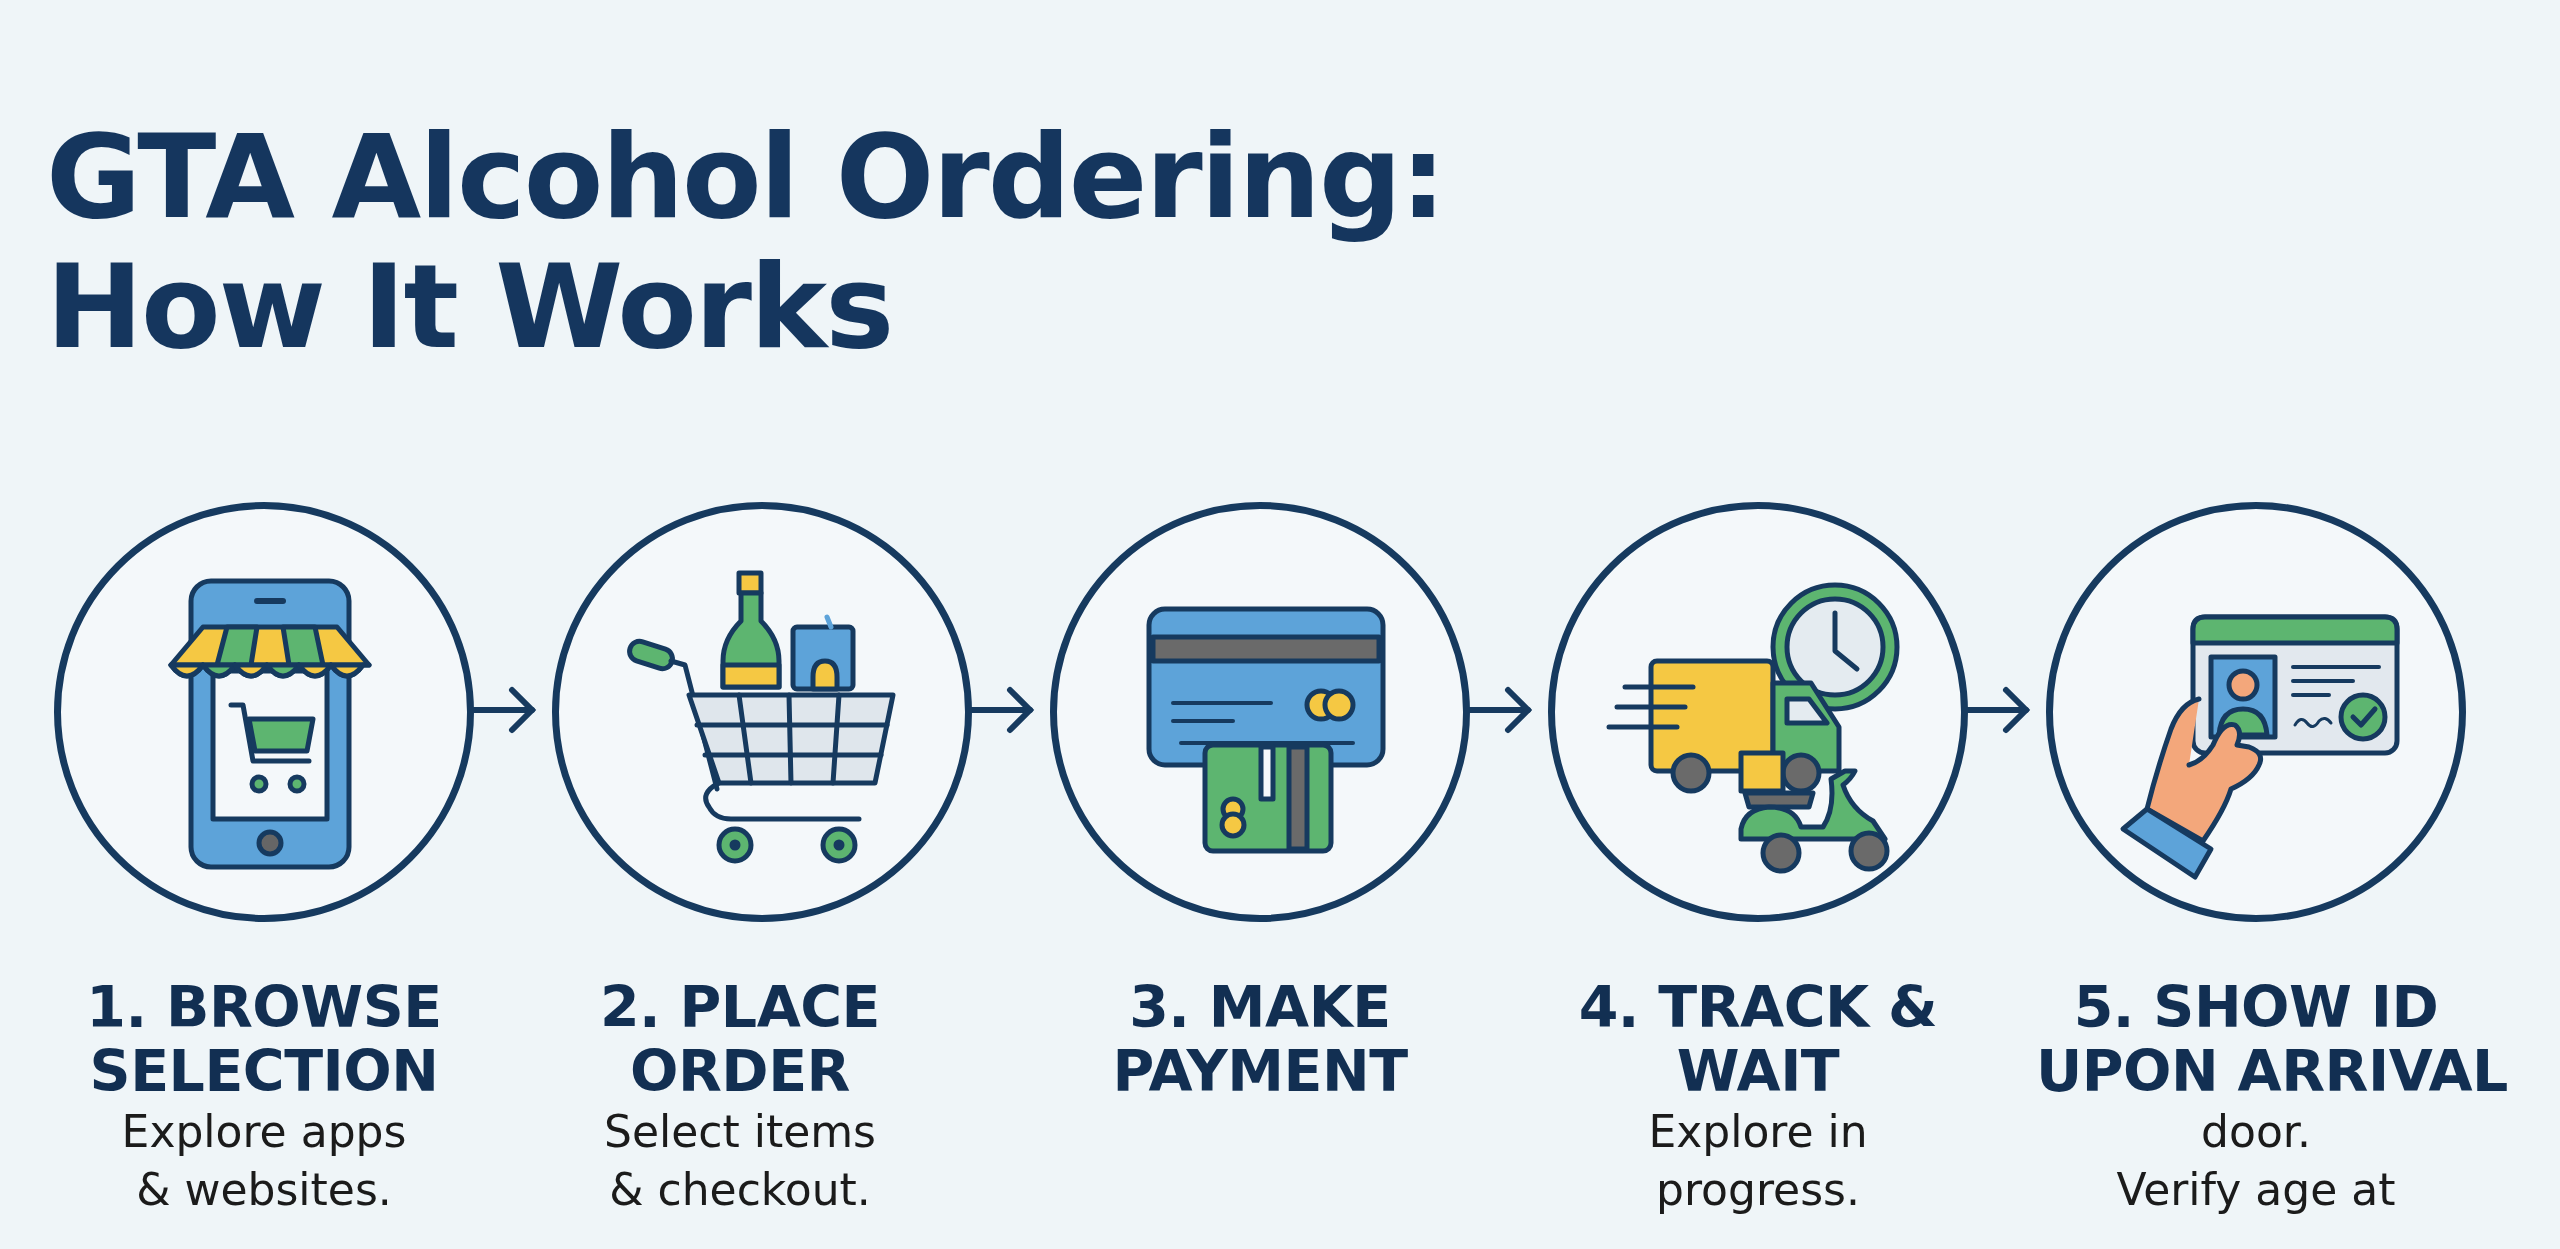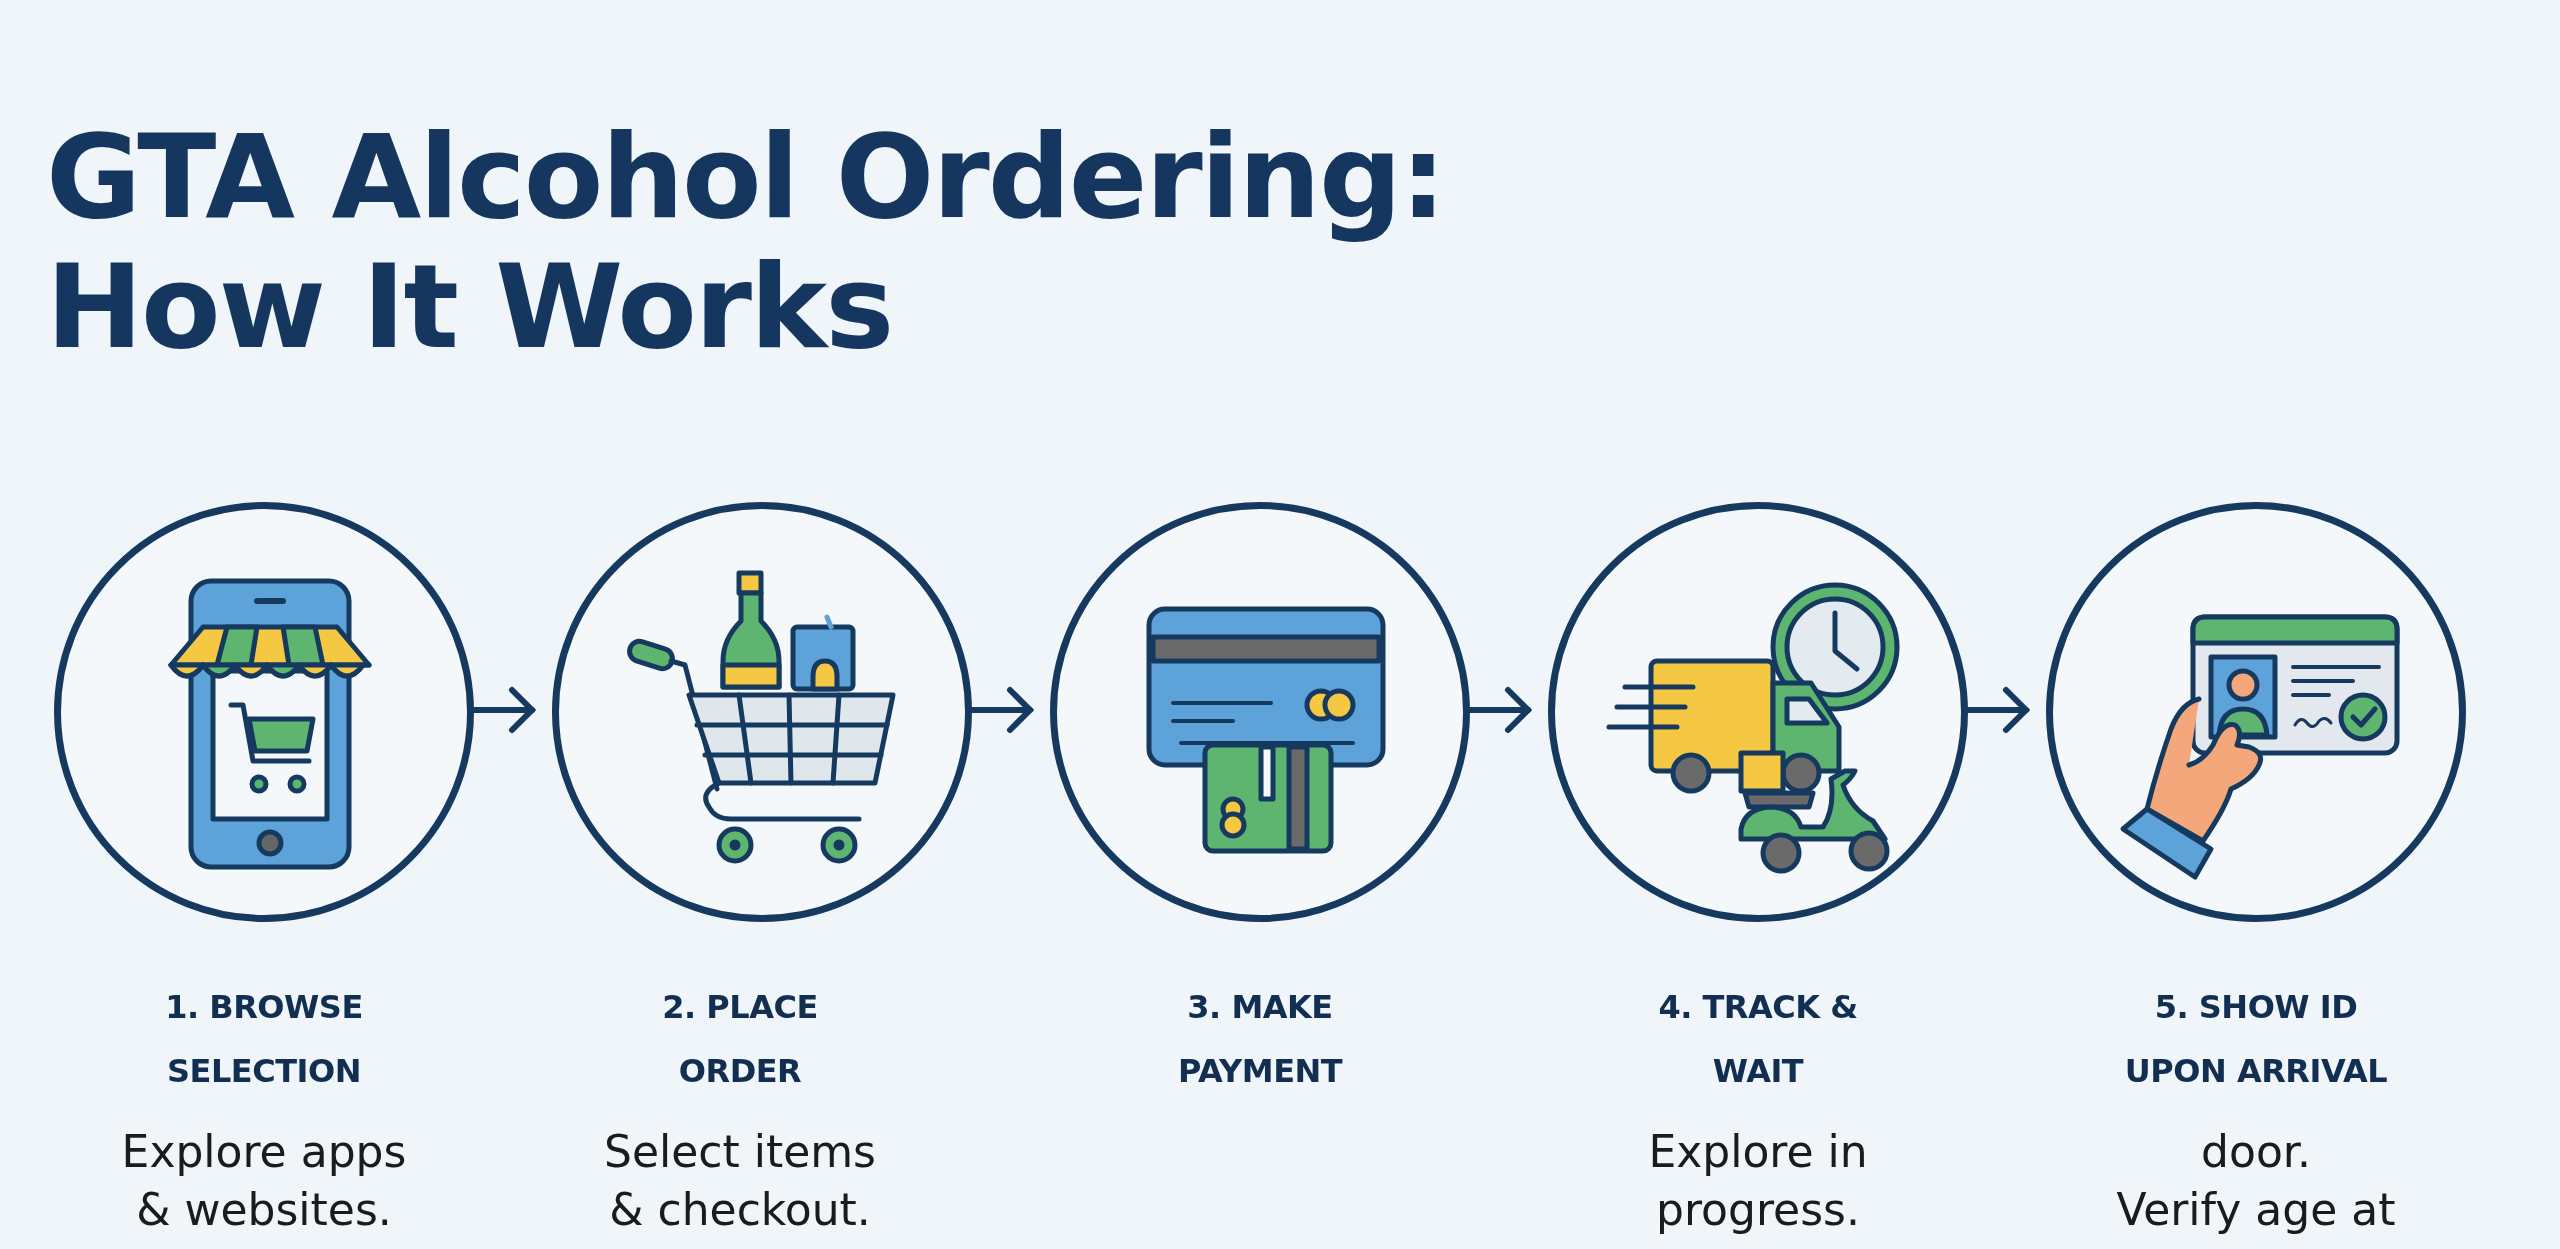--- a/index.html
+++ b/index.html
@@ -61,27 +61,26 @@
     .step-text {
       position: absolute;
       top: 975px;
       width: 440px;
       text-align: center;
     }
     .step-title {
       color: #122f52;
       font-family: "DejaVu Sans", "Liberation Sans", sans-serif;
       font-weight: bold;
-      font-size: 32px;
+      font-size: 57px;
       line-height: 64px;
       letter-spacing: -0.5px;
     }
     .step-title span { display: block; white-space: nowrap; }
     .step-desc {
-      margin-top: 20px;
       color: #1b1b1b;
       font-family: "DejaVu Sans", "Liberation Sans", sans-serif;
       font-size: 44px;
       line-height: 58px;
     }
     .step-desc span { display: block; white-space: nowrap; }
   </style>
 </head>
 <body>
 

